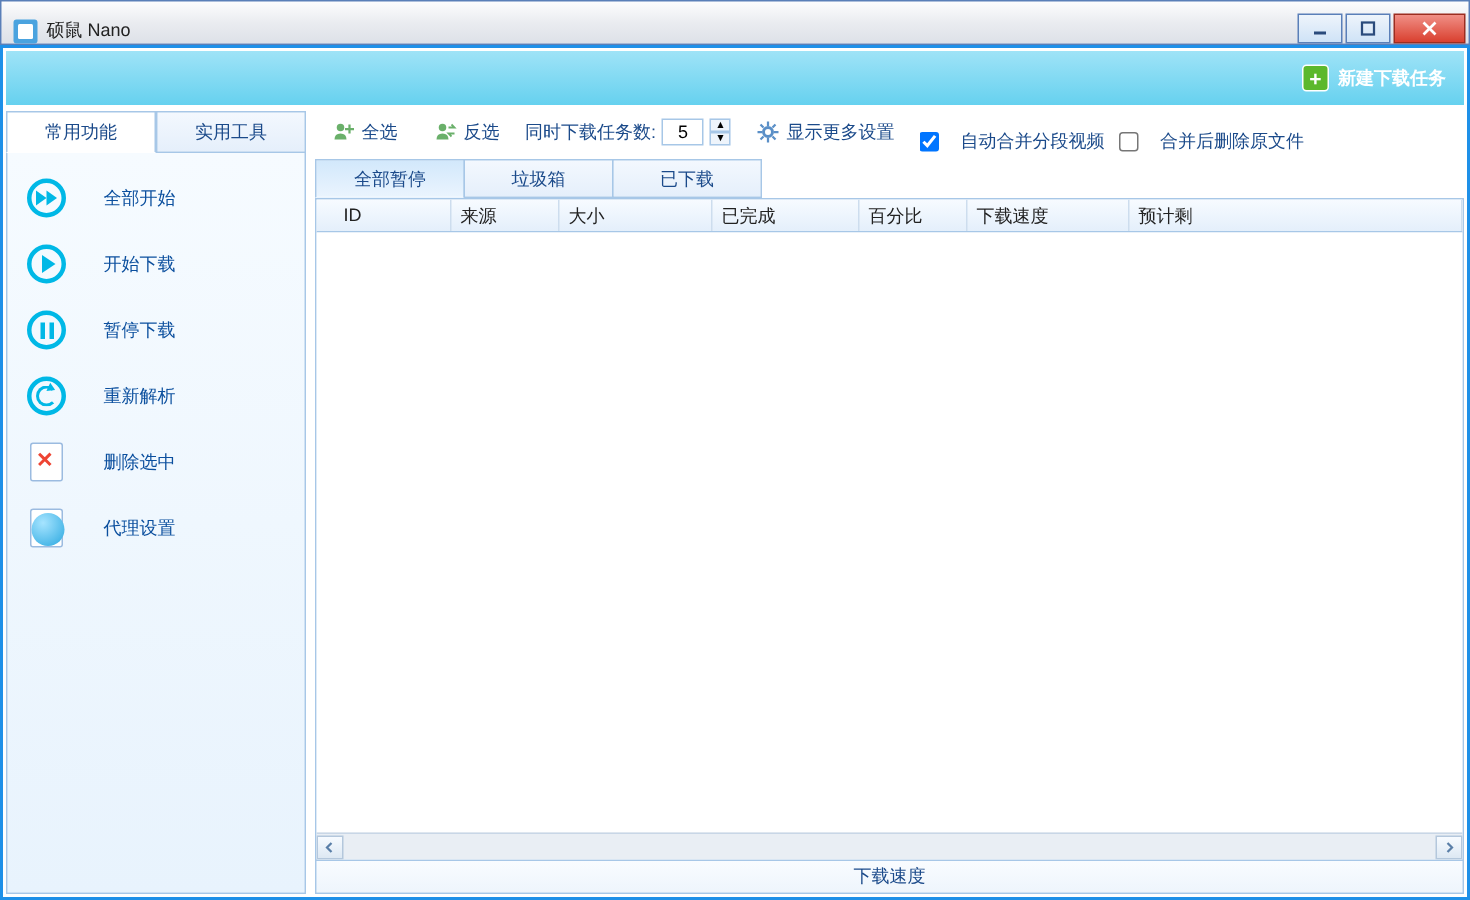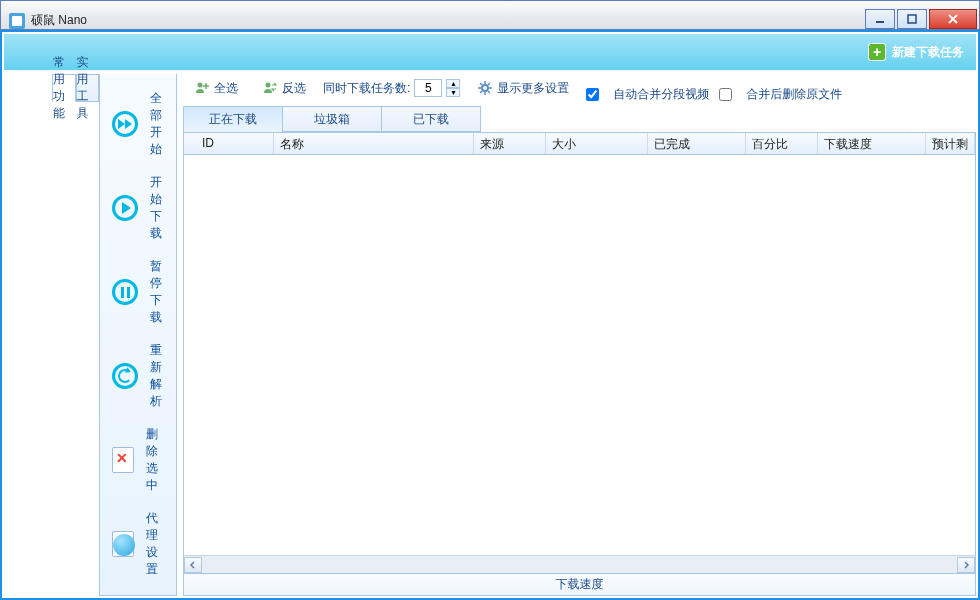--- a/index.html
+++ b/index.html
@@ -21,26 +21,26 @@
 
 
 .banner { height: 36px; background: linear-gradient(#9fe3f7, #66d1ef); display: flex; align-items: center; justify-content: flex-end; padding: 0 12px; margin-bottom: 4px; }
 .new-task { display: flex; align-items: center; gap: 6px; color: #fff; font-size: 14px; font-weight: bold; cursor: pointer; }
 .plus-badge { width: 18px; height: 18px; background: #5cb82c; border-radius: 3px; display: flex; align-items: center; justify-content: center; color: #fff; font-weight: bold; font-size: 14px; line-height: 1; border: 1px solid #fff; }
 
 
 .body-row { display: flex; height: 522px; }
 
 
-.leftcol { width: 200px; display: flex; flex-direction: row; margin-left: 48px; }
+.leftcol { width: 200px; display: flex; flex-direction: column; }
 .side-tabs { display: flex; height: 28px; }
 .side-tab { flex: 1; display: flex; align-items: center; justify-content: center; background: linear-gradient(#f3f8fe, #e5effb); border: 1px solid #a7c7e7; color: #1b4a8a; cursor: pointer; }
 .side-tab.active { background: #fff; border-bottom-color: #fff; }
 .side-actions { flex: 1; background: linear-gradient(#f6fbff, #e8f3fd); border: 1px solid #a7c7e7; border-top: none; padding: 8px 6px; }
-.side-item { display: flex; align-items: center; gap: 12px; padding: 8px 6px; color: #0b4f9e; cursor: pointer; }
+.side-item { display: flex; align-items: center; gap: 24px; padding: 8px 6px; color: #0b4f9e; cursor: pointer; }
 .side-item .ic { width: 28px; height: 28px; display: flex; align-items: center; justify-content: center; }
 
 
 .circ { width: 26px; height: 26px; border: 3px solid #00b8e6; border-radius: 50%; display: flex; align-items: center; justify-content: center; }
 .tri-play { width: 0; height: 0; border-left: 9px solid #00b8e6; border-top: 6px solid transparent; border-bottom: 6px solid transparent; margin-left: 2px; }
 .ff { display: flex; }
 .ff .tri-play { border-left-width: 7px; border-top-width: 5px; border-bottom-width: 5px; margin-left: 0; }
 .sq { width: 10px; height: 10px; background: #00b8e6; }
 .pause-bars { display: flex; gap: 3px; }
 .pause-bars span { width: 3px; height: 11px; background: #00b8e6; }
@@ -235,34 +235,33 @@
           <span>自动合并分段视频</span>
         </label>
         <label class="chk">
           <input type="checkbox" style="">
           <span>合并后删除原文件</span>
         </label>
       </div>
 
       <div class="ctabs">
         <div class="ctab active">
-          <span>正在下载</span>
+          <span>全部暂停</span>
         </div>
         <div class="ctab">
           <span>垃圾箱</span>
         </div>
         <div class="ctab">
           <span>已下载</span>
         </div>
       </div>
 
       <div class="table-wrap">
         <div class="thead">
           <div class="th" style="width:78px">ID</div>
-          <div class="th" style="width:200px">名称</div>
           <div class="th" style="width:72px">来源</div>
           <div class="th" style="width:102px">大小</div>
           <div class="th" style="width:98px">已完成</div>
           <div class="th" style="width:72px">百分比</div>
           <div class="th" style="width:108px">下载速度</div>
           <div class="th" style="flex:1">预计剩</div>
         </div>
         <div class="tbody"></div>
         <div class="hscroll">
           <div class="arrow">

